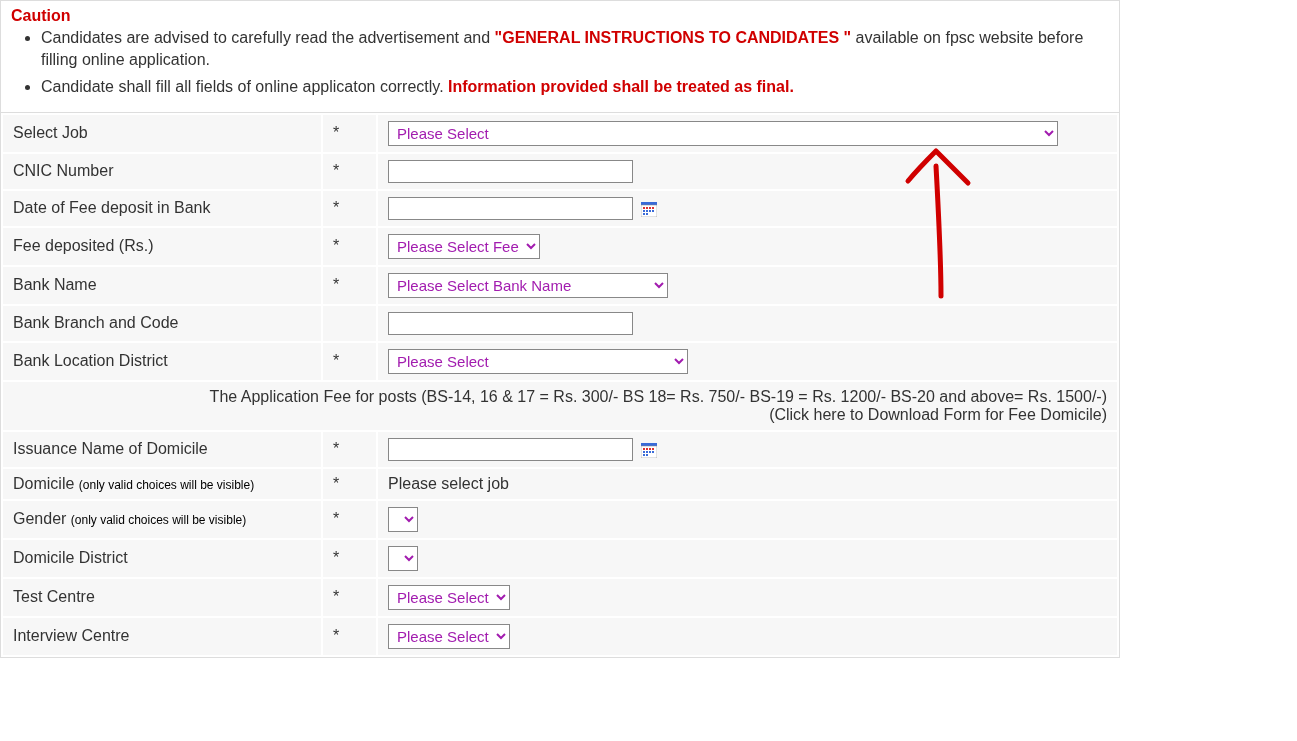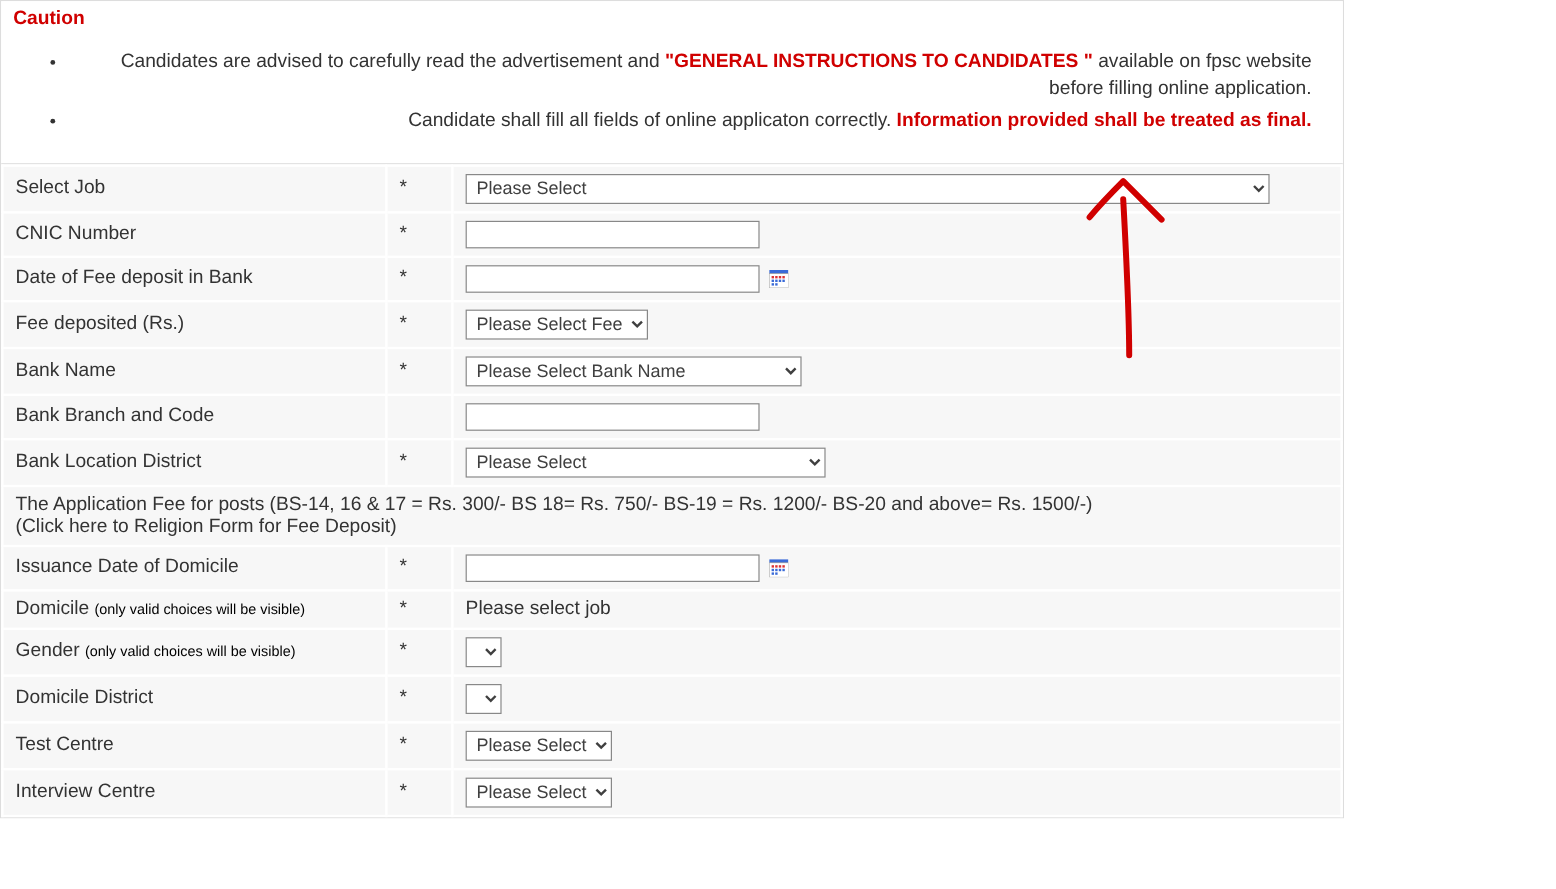--- a/index.html
+++ b/index.html
@@ -21,23 +21,22 @@
     border-bottom: 1px solid #ddd;
     background: #fff;
   }
   .caution-title {
     color: #d00000;
     font-weight: bold;
     font-size: 16px;
     margin: 0 0 2px 0;
   }
   .caution-box ul {
-    margin: 16px;
+    margin: 0;
     padding-left: 30px;
-    text-align: right;
   }
   .caution-box li {
     color: #333;
     font-size: 16px;
     line-height: 1.35;
     margin-bottom: 6px;
   }
   .red-strong {
     color: #d00000;
     font-weight: bold;
@@ -69,25 +68,25 @@
   .note-small {
     color: #000000;
     font-size: 12px;
   }
   select, input[type="text"] {
     font-family: inherit;
     font-size: 15px;
     padding: 2px 4px;
     border: 1px solid #888;
     background: #fff;
-    color: #404040;
+    color: #a21caf;
   }
   .fee-note-row td {
     background: #fff;
-    text-align: left;
+    text-align: right;
     font-size: 16px;
     color: #333;
     padding: 6px 10px 4px 30px;
     border: none;
     margin-left: 36px;
   }
   .cal-icon {
     display: inline-block;
     width: 16px;
     height: 15px;
@@ -196,26 +195,26 @@
       <td class="input-cell">
         <select style="width:300px;">
           <option>Please Select</option>
         </select>
       </td>
     </tr>
 
     <tr class="fee-note-row">
       <td colspan="3">
         <div>The Application Fee for posts (BS-14, 16 &amp; 17 = Rs. 300/- BS 18= Rs. 750/- BS-19 = Rs. 1200/- BS-20 and above= Rs. 1500/-)</div>
-        <div>(Click here to Religion Form for Fee Deposit)</div>
-      </td>
-    </tr>
-
-    <tr>
-      <td class="label-cell">Issuance Date of Domicile</td>
+        <div>(Click here to Download Form for Fee Domicile)</div>
+      </td>
+    </tr>
+
+    <tr>
+      <td class="label-cell">Issuance Name of Domicile</td>
       <td class="star-cell">*</td>
       <td class="input-cell">
         <input type="text" style="width: 245px;" value="">
         <span class="cal-icon">
           <svg width="16" height="15" viewBox="0 0 16 15">
                 <rect x="0" y="0" width="16" height="3" fill="#3a6bd8"></rect>
                 <rect x="0" y="3" width="16" height="12" fill="#fff" stroke="#888" stroke-width="0.5"></rect>
                 <rect x="2" y="5" width="2" height="2" fill="#d33"></rect>
                 <rect x="5" y="5" width="2" height="2" fill="#d33"></rect>
                 <rect x="8" y="5" width="2" height="2" fill="#d33"></rect>

